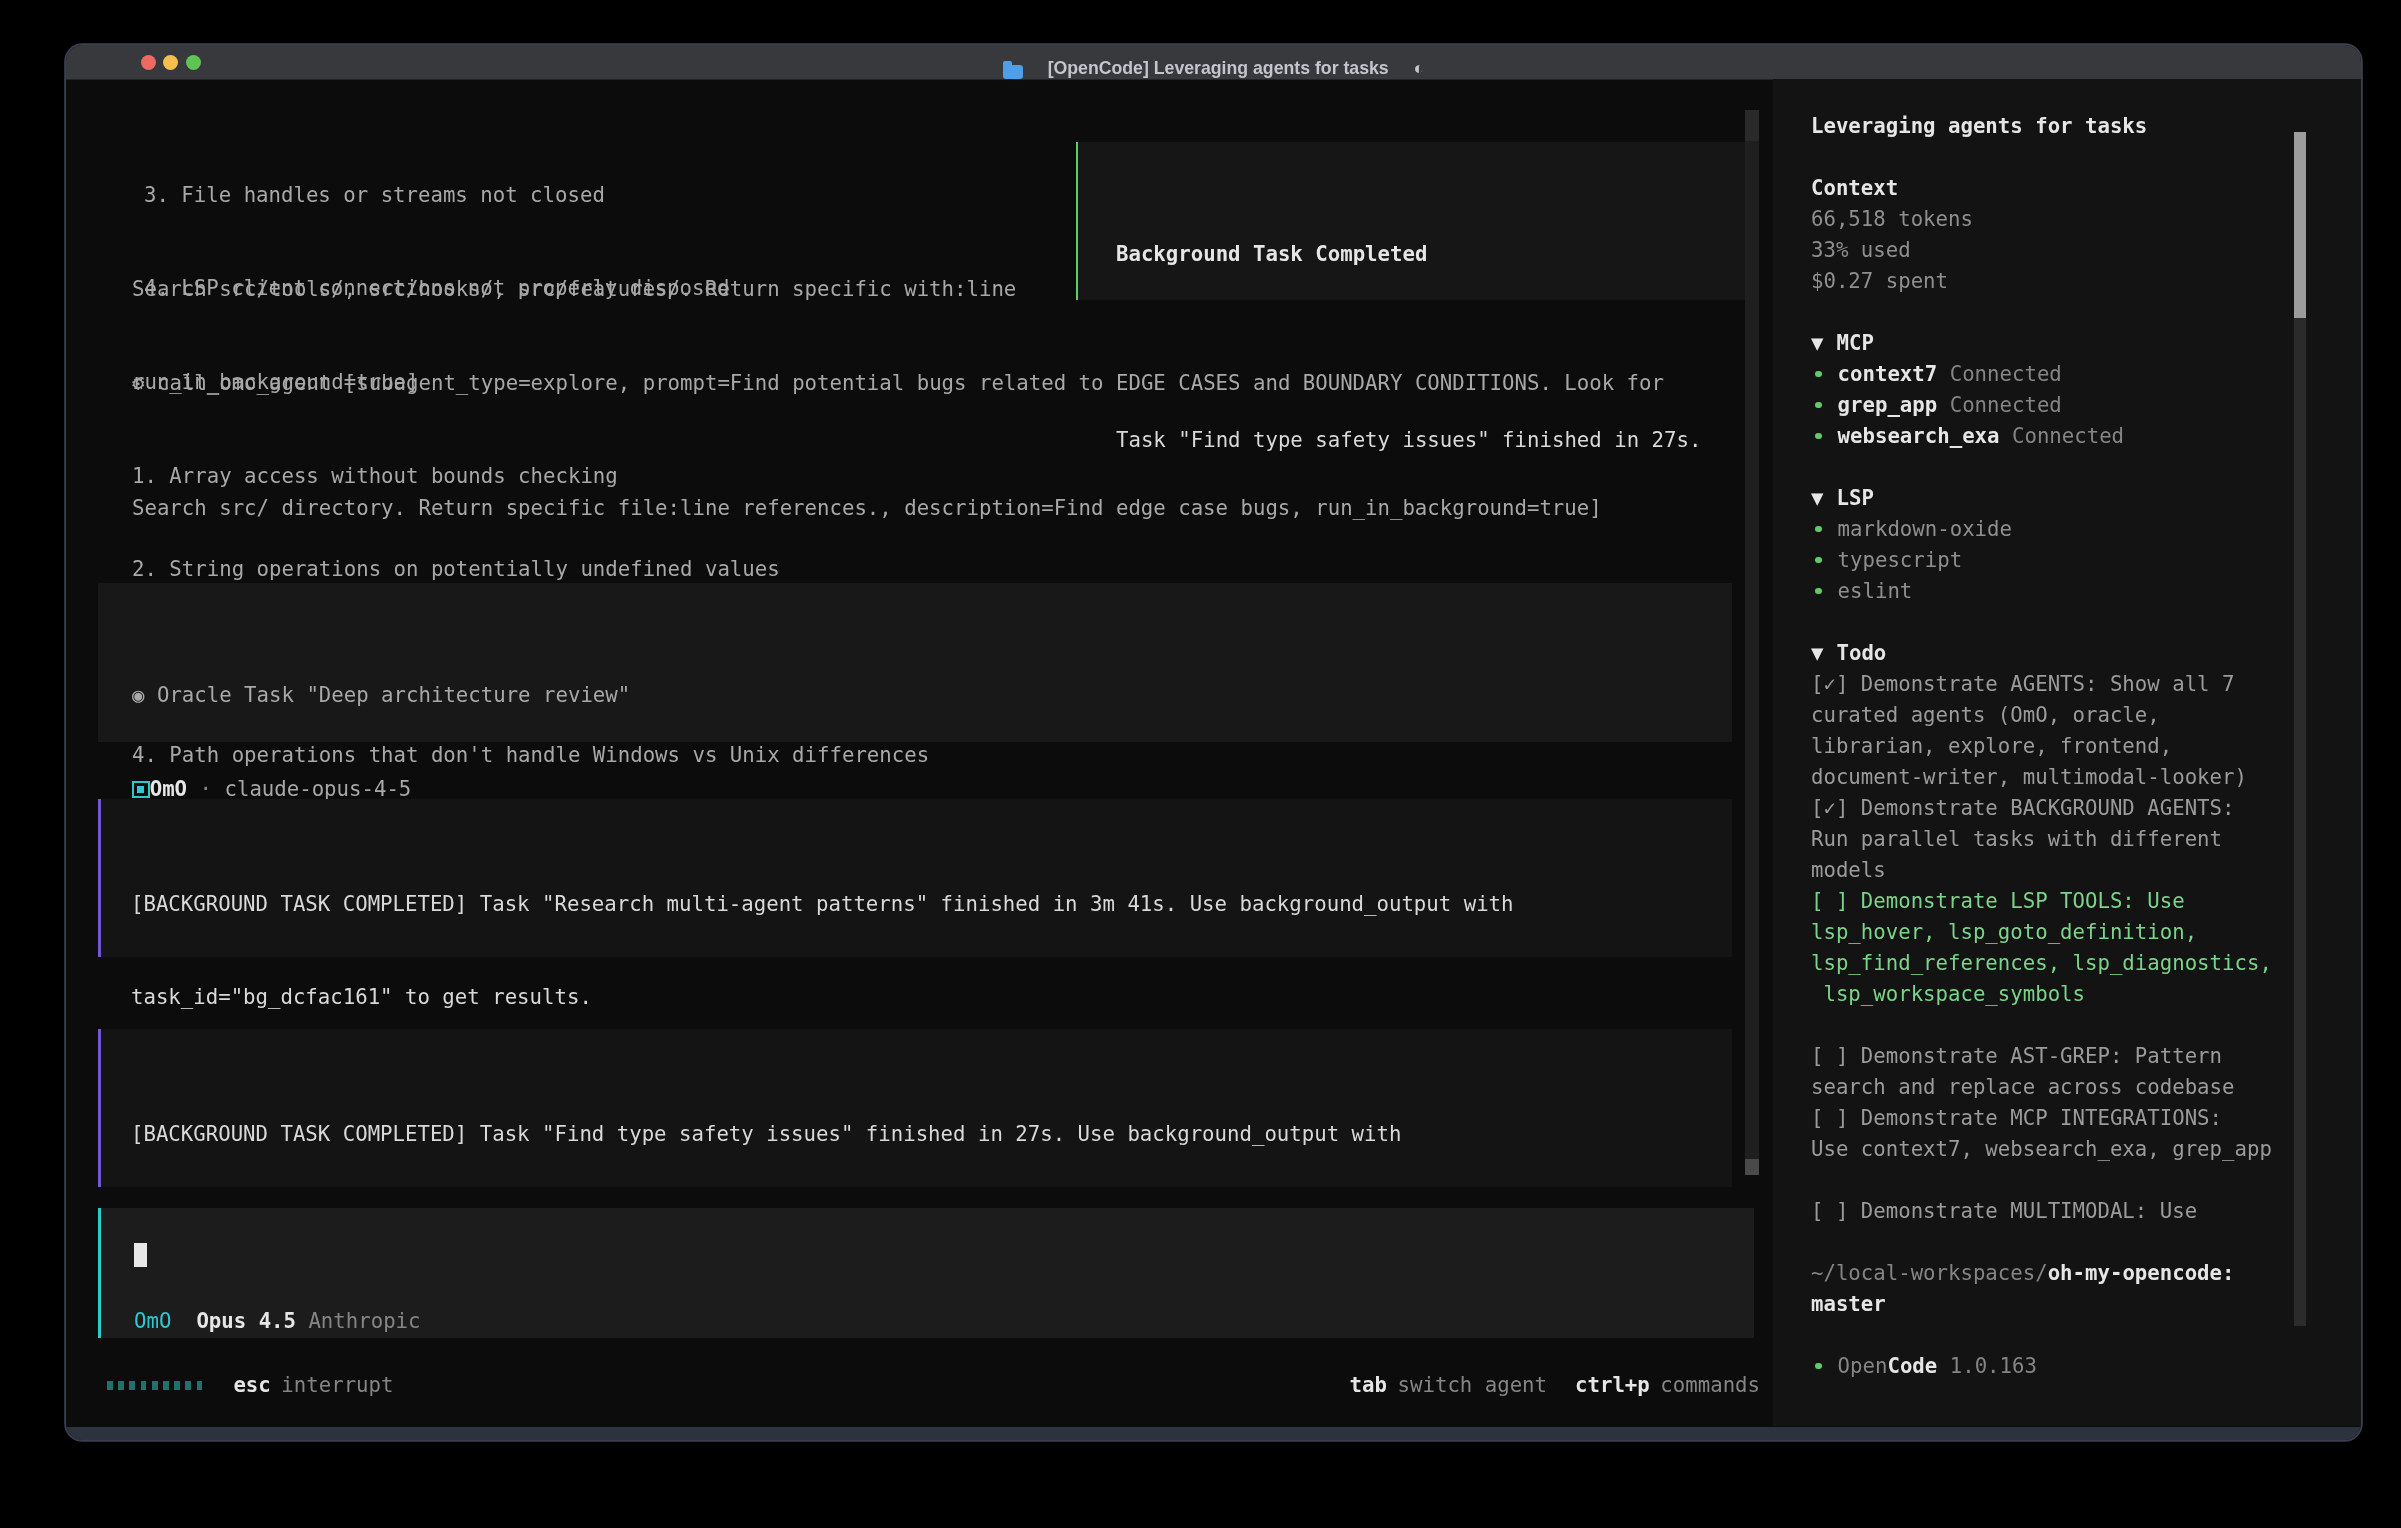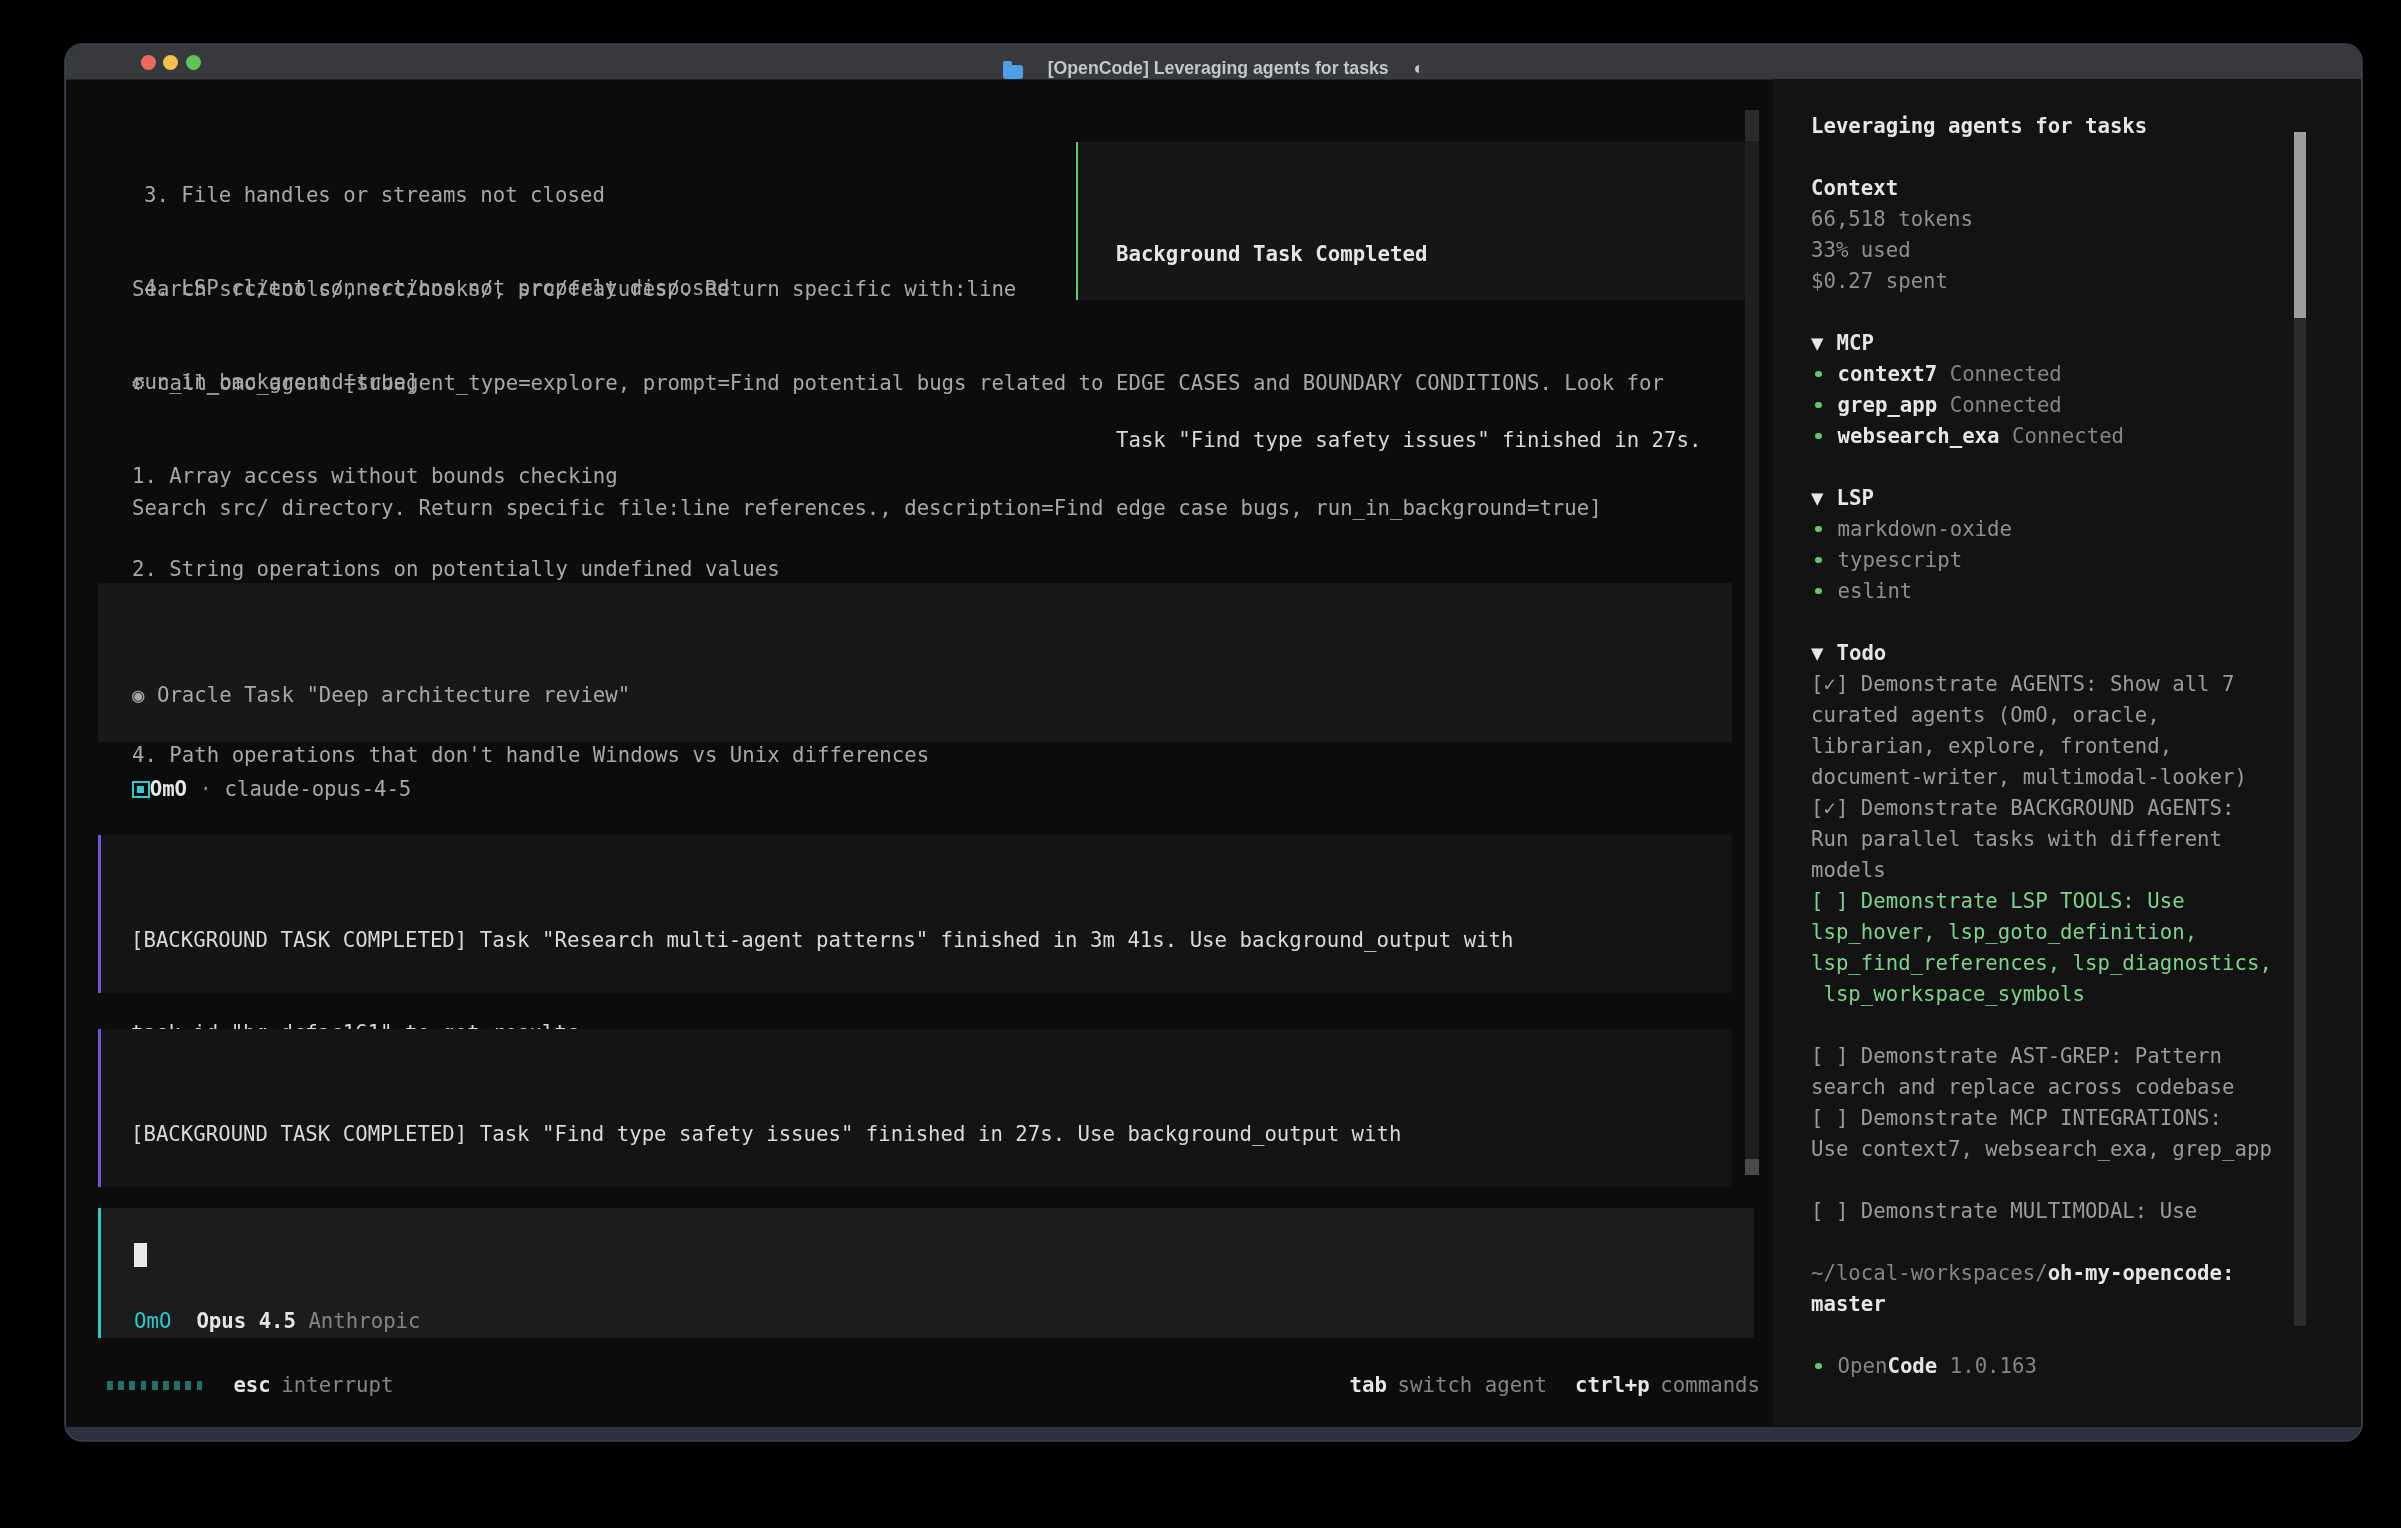--- a/index.html
+++ b/index.html
@@ -112,21 +112,21 @@
       <div><span>◉</span><span> Oracle Task "Deep architecture review"</span></div>
       <div>&nbsp;</div>
       <div><span class="bright">ctrl+x right, ctrl+x left</span><span class="gray"> to navigate between subagent sessions</span></div>
     </div>
 
     <div class="agentrow mono">
       <span class="omoicon"><span></span></span>
       <span><span class="bright">OmO</span><span class="dim"> </span><span class="dim">·</span><span class="dim"> </span><span class="gray">claude-opus-4-5</span></span>
     </div>
 
-    <div class="taskblock mono" style="top:790px;">
+    <div class="taskblock mono" style="top:754px;">
       <div class="task-text">[BACKGROUND TASK COMPLETED] Task "Research multi-agent patterns" finished in 3m 41s. Use background_output with</div>
       <div class="task-text">task_id="bg_dcfac161" to get results.</div>
       <div><span class="dim">yeongyu</span><span class="badge">QUEUED</span></div>
     </div>
 
     <div class="taskblock mono" style="top:984px;height:158px;">
       <div class="task-text">[BACKGROUND TASK COMPLETED] Task "Find type safety issues" finished in 27s. Use background_output with</div>
       <div class="task-text">task_id="bg_6f59260c" to get results.</div>
       <div><span class="dim">yeongyu</span><span class="badge">QUEUED</span></div>
     </div>

